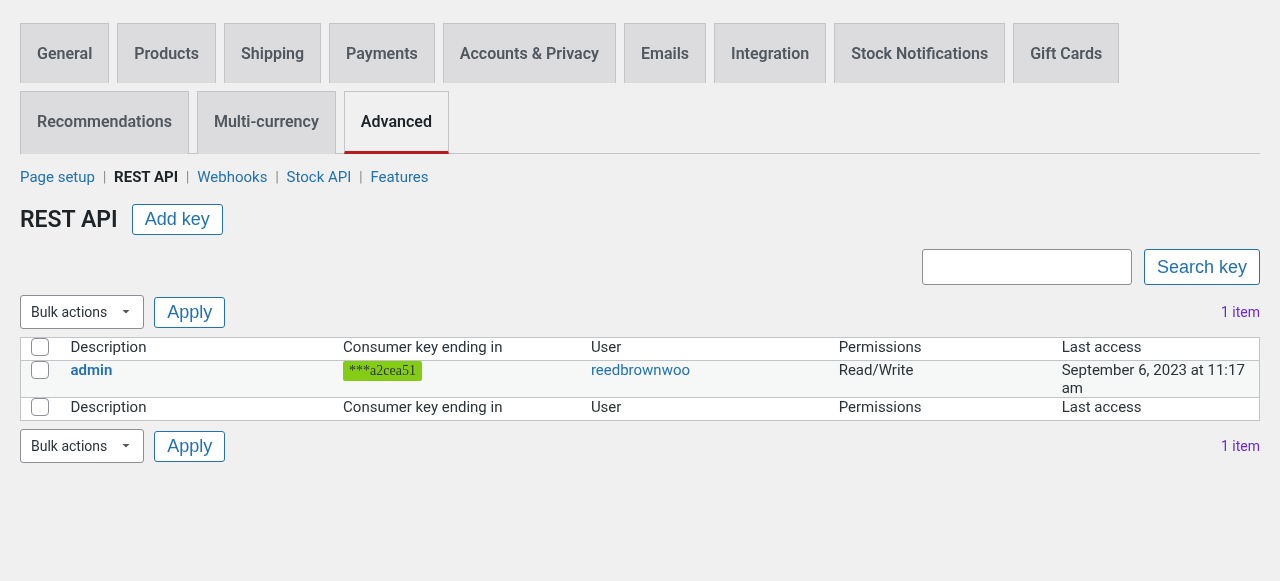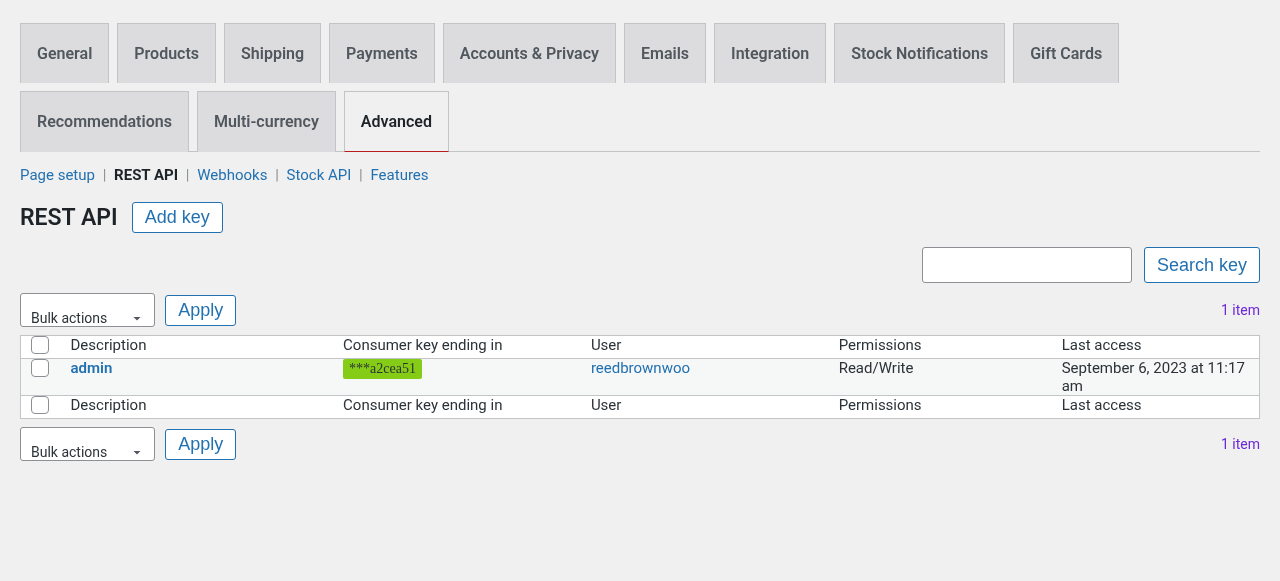--- a/index.html
+++ b/index.html
@@ -30,21 +30,21 @@
     font-size: 16px;
     font-weight: 600;
     color: #50575e;
     cursor: pointer;
     position: relative;
     top: 1px;
   }
   .nav-tab.active {
     background: #f0f0f1;
     color: #1d2327;
-    border-bottom: 1px solid #b91c1c;
+    border-bottom: 3px solid #b91c1c;
   }
 
   
   .subsubsub {
     margin: 14px 0 18px 0;
     font-size: 15px;
     color: #50575e;
   }
   .subsubsub a {
     color: #2271b1;
@@ -105,22 +105,22 @@
     justify-content: space-between;
     margin: 8px 0;
   }
   .toolbar-left {
     display: flex;
     align-items: center;
     gap: 10px;
   }
   .bulk-select {
     display: inline-flex;
-    align-items: flex-end;
-    gap: 23px;
+    align-items: center;
+    gap: 12px;
     height: 34px;
     background: #fff;
     border: 1px solid #8c8f94;
     border-radius: 3px;
     padding: 0 10px;
     font-size: 14px;
     color: #2c3338;
     cursor: pointer;
   }
   .chev-down {

